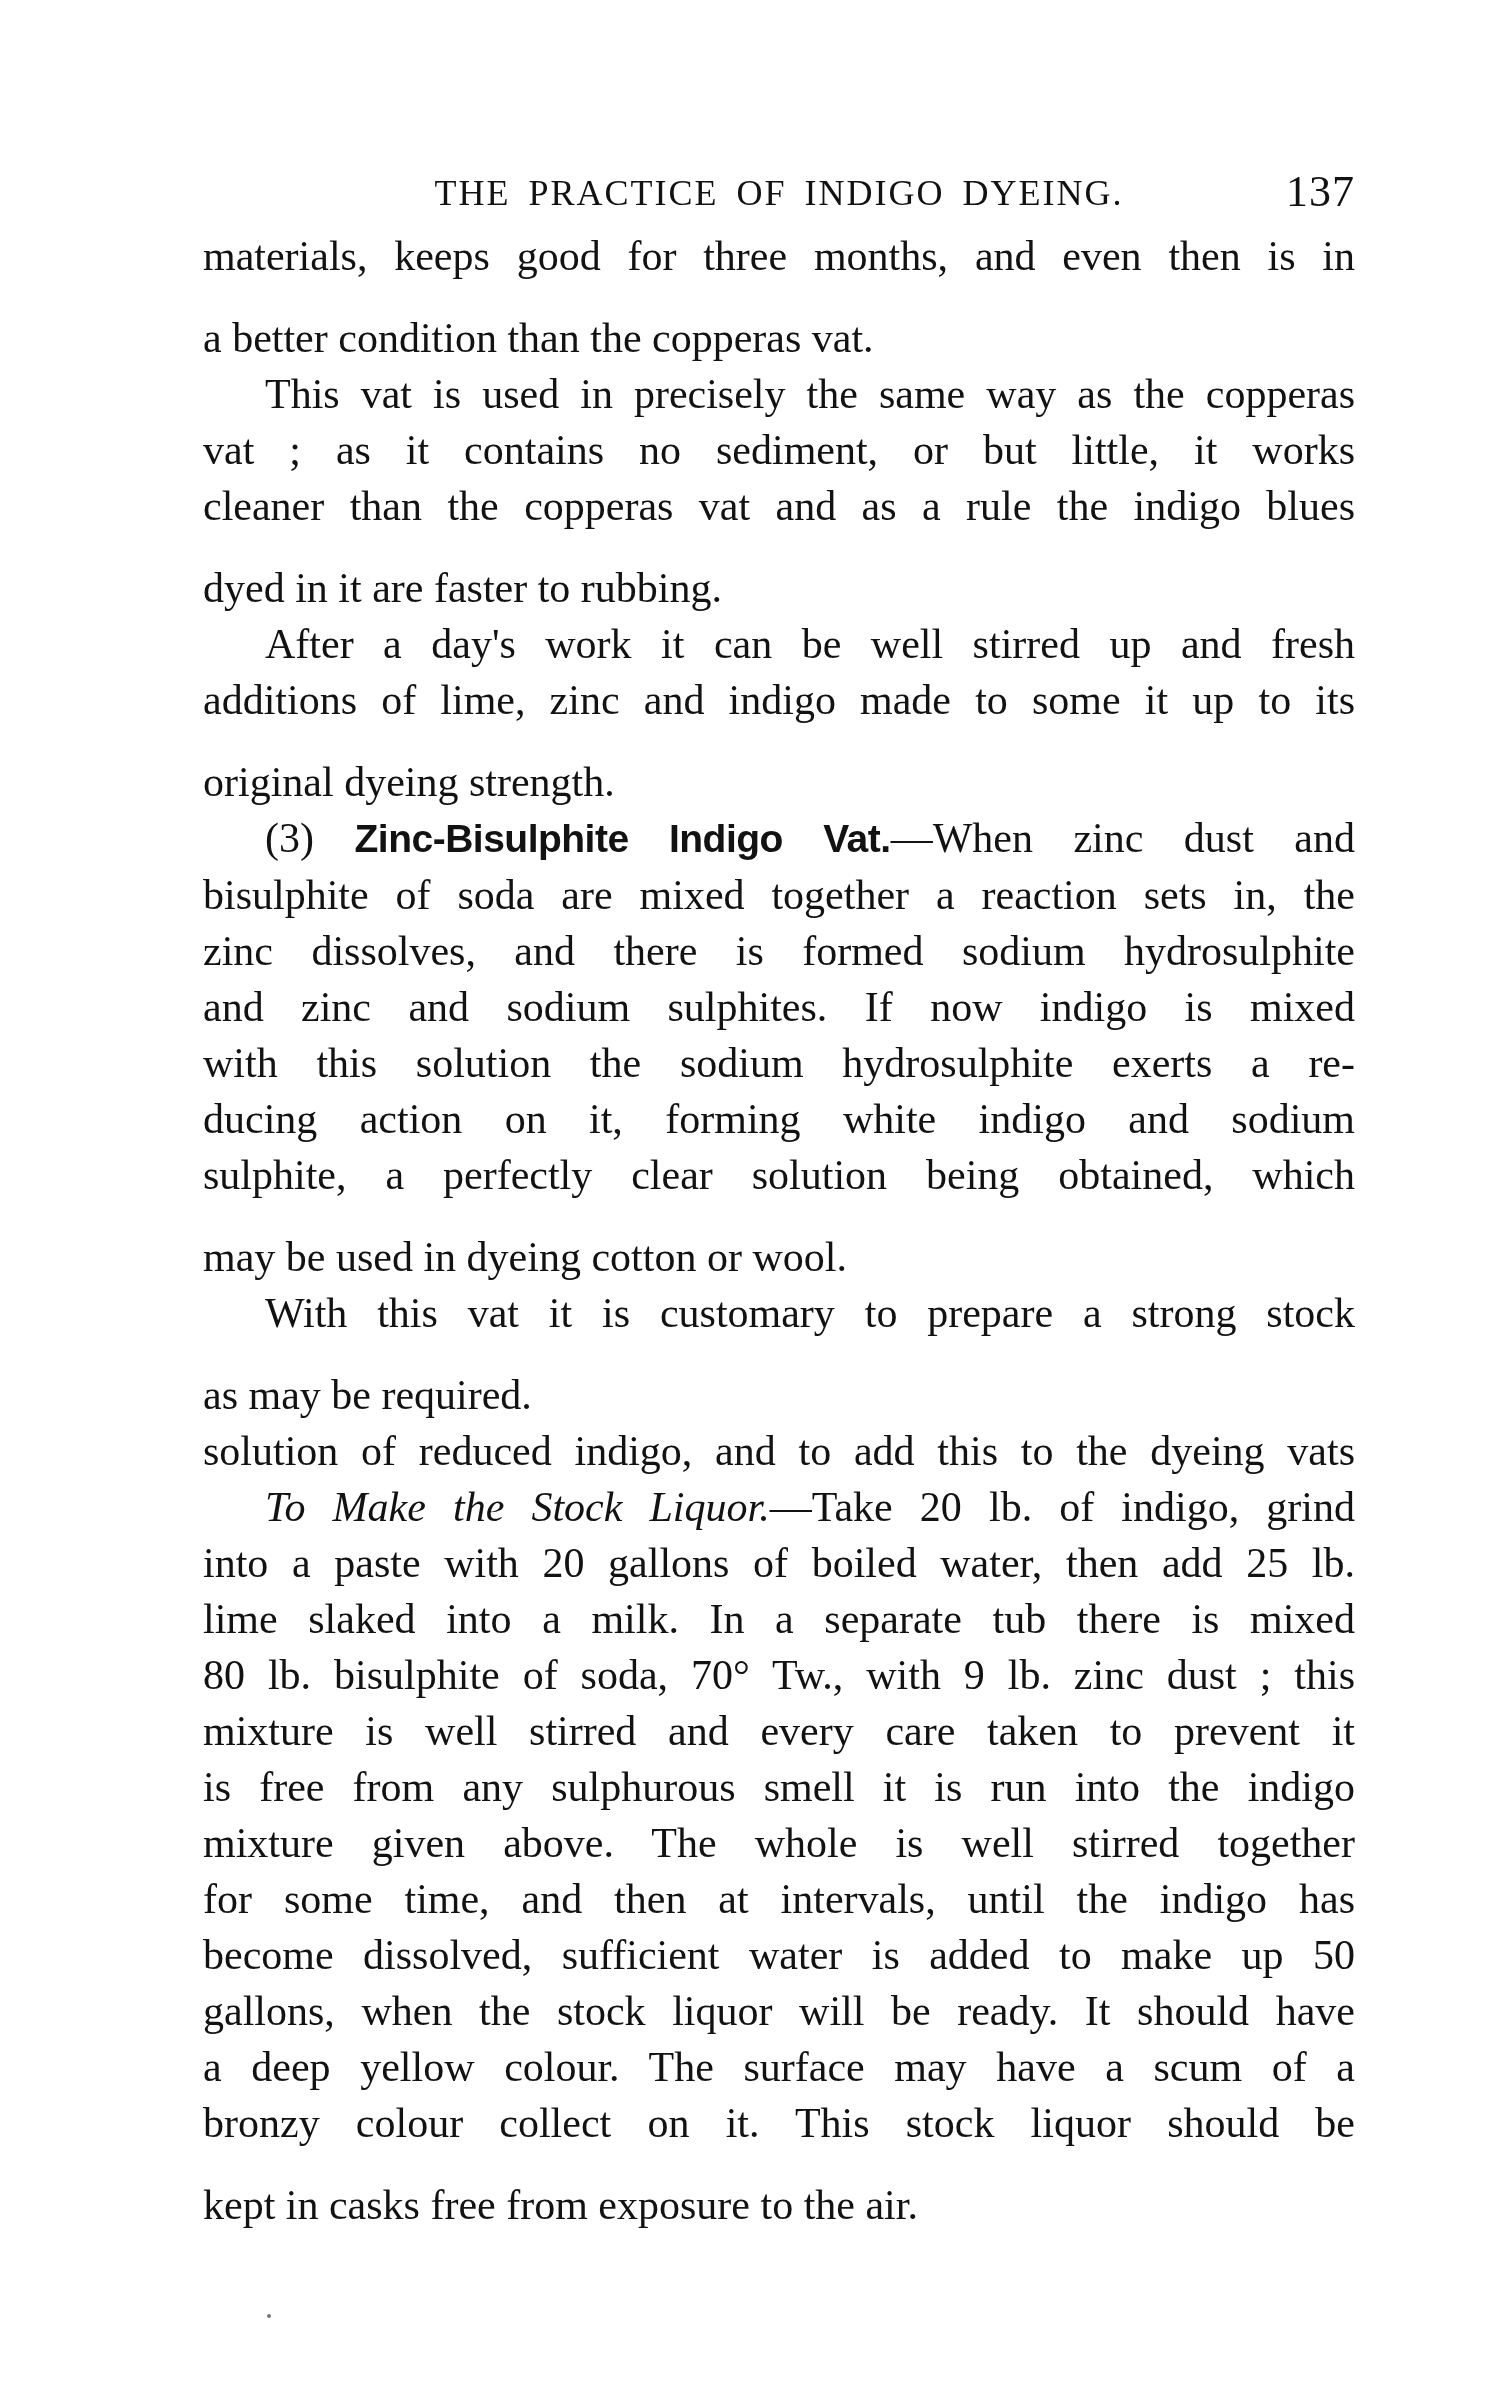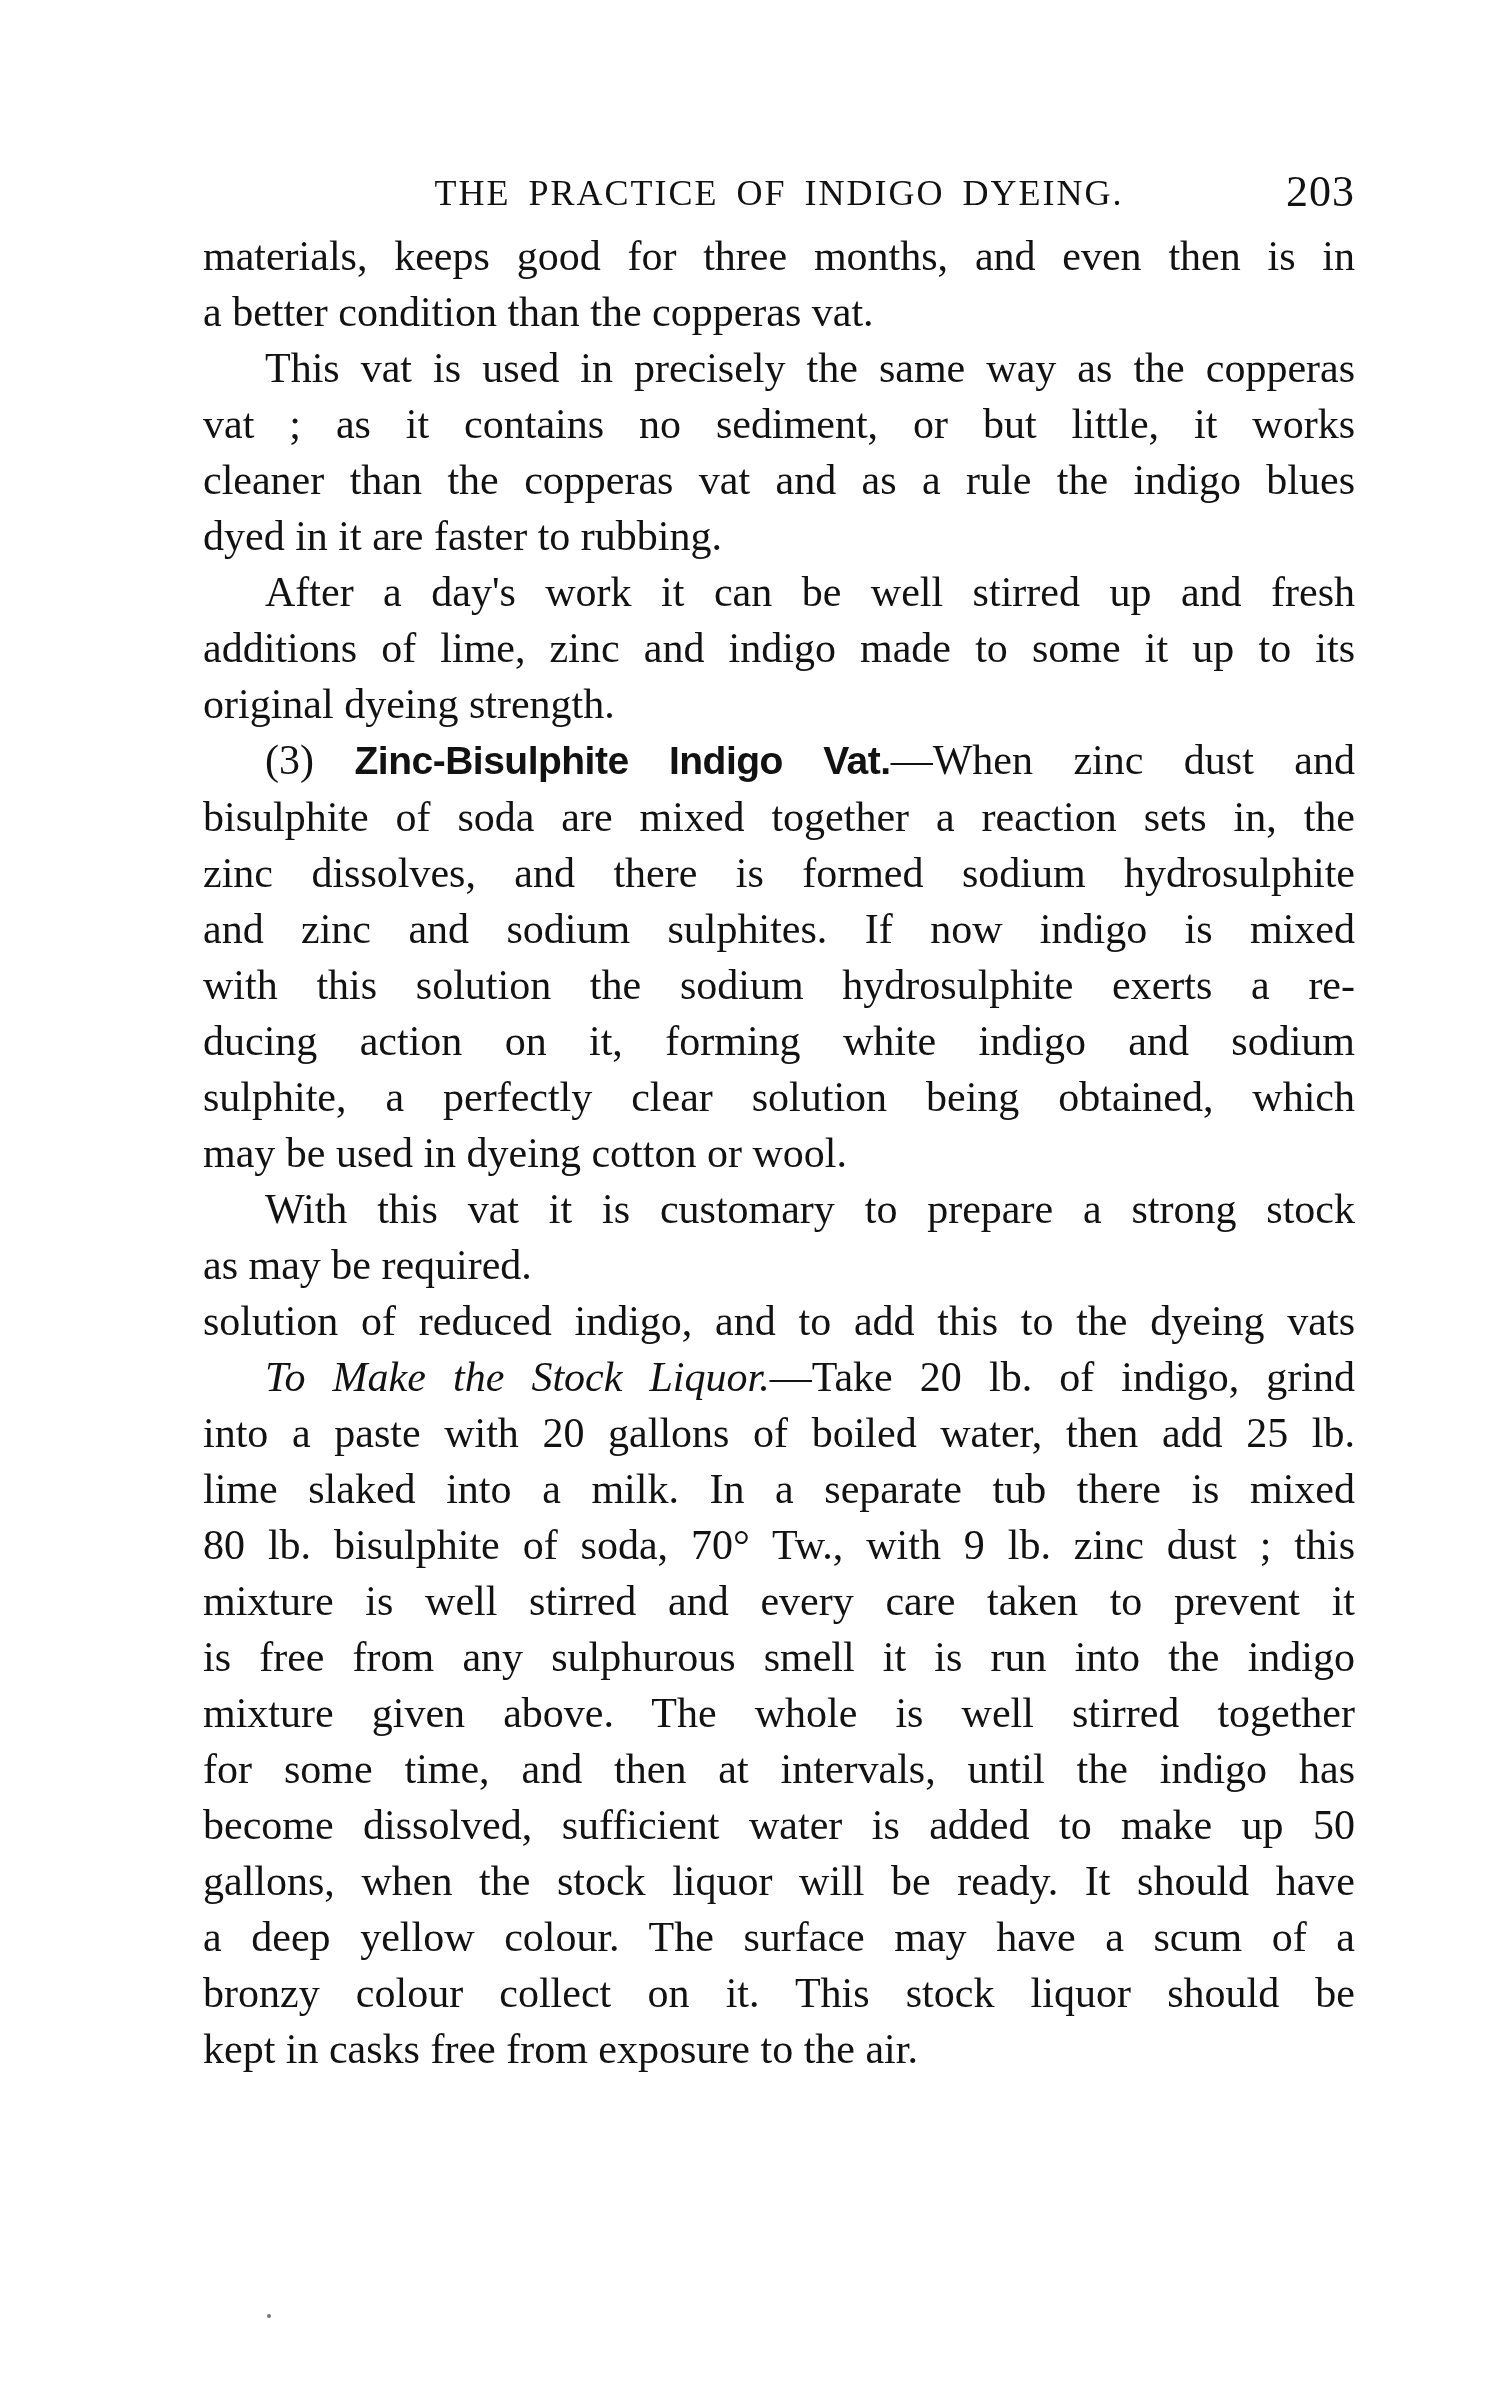--- a/index.html
+++ b/index.html
@@ -55,20 +55,21 @@
   .line {
     font-size: 42px;
     line-height: 56px;
     text-align: justify;
     text-align-last: justify;
     -moz-text-align-last: justify;
     white-space: normal;
   }
   .line.end {
     text-align-last: left;
+    margin-top: 26px;
     -moz-text-align-last: left;
   }
   .line.indent {
     text-indent: 62px;
   }
   .lead-bold {
     font-family: "Liberation Sans", sans-serif;
     font-weight: bold;
     font-size: 39px;
     letter-spacing: -0.5px;
@@ -88,21 +89,21 @@
     opacity: 0.8;
   }
 </style>
 </head>
 <body>
 
 <div class="page">
 
   <div class="running-header">
     <span class="header-title">THE PRACTICE OF INDIGO DYEING.</span>
-    <span class="page-number">203</span>
+    <span class="page-number">137</span>
   </div>
 
   <div class="text-block" id="text-block">
       <div class="paragraph">
         <div class="line"><span>materials, keeps good for three months, and even then is in</span></div>
         <div class="line end"><span>a better condition than the copperas vat.</span></div>
       </div>
       <div class="paragraph">
         <div class="line indent"><span>This vat is used in precisely the same way as the copperas</span></div>
         <div class="line"><span>vat ; as it contains no sediment, or but little, it works</span></div>

